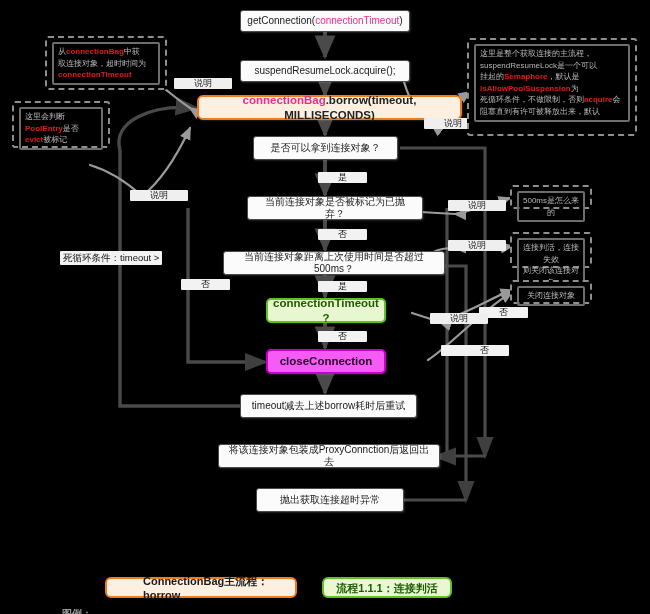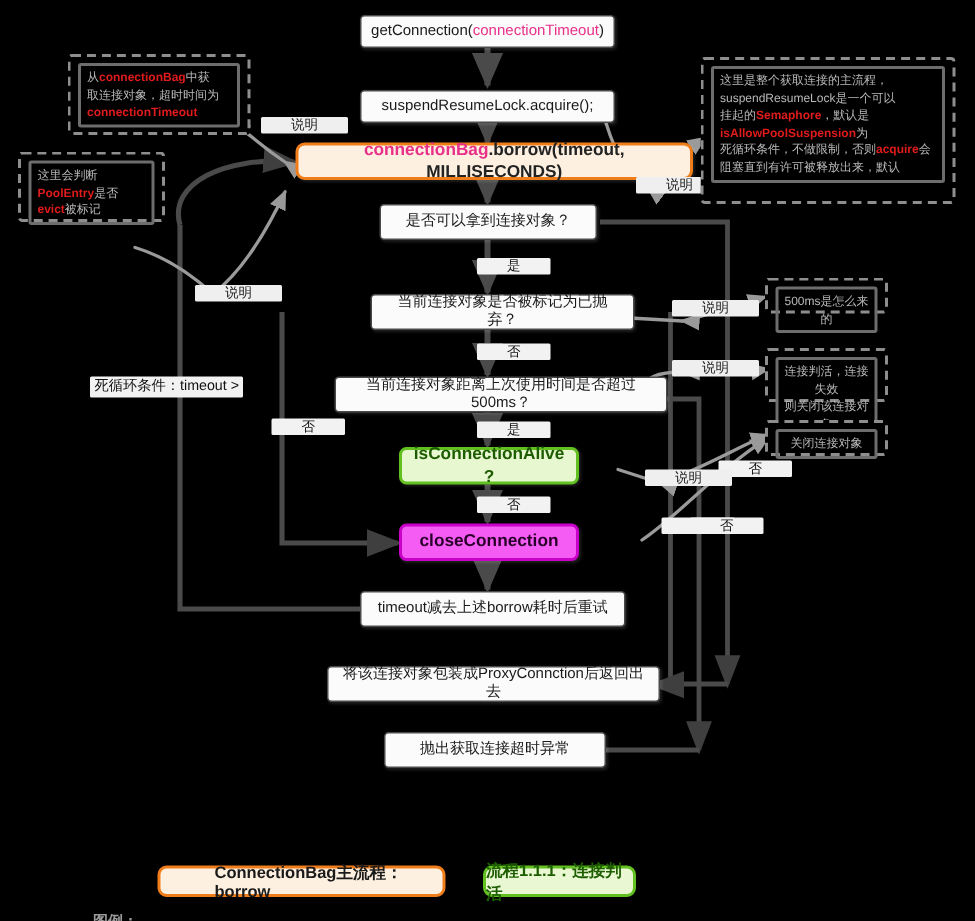--- a/index.html
+++ b/index.html
@@ -120,21 +120,21 @@
 
   <div class="node plain" style="left:247px;top:196px;width:176px;height:24px;">
     <span>当前连接对象是否被标记为已抛弃？</span>
   </div>
 
   <div class="node plain" style="left:223px;top:251px;width:222px;height:24px;">
     <span>当前连接对象距离上次使用时间是否超过500ms？</span>
   </div>
 
   <div class="node green" style="left:266px;top:298px;width:120px;height:25px;">
-    <span>isConnectionAlive ?</span>
+    <span>connectionTimeout ?</span>
   </div>
 
   <div class="node magenta" style="left:266px;top:349px;width:120px;height:25px;">
     <span>closeConnection</span>
   </div>
 
   <div class="node plain" style="left:240px;top:394px;width:177px;height:24px;">
     <span>timeout减去上述borrow耗时后重试</span>
   </div>
 
@@ -205,21 +205,21 @@
   <div class="annot" style="left:510px;top:280px;width:82px;height:24px;text-align:center;">
     <div class="inner">关闭连接对象</div>
   </div>
 
   <div class="legend-title" style="left:62px;top:584px;">图例：</div>
 
   <div class="legendbox orange" style="left:105px;top:577px;width:192px;height:21px;">
     <span>ConnectionBag主流程：borrow</span>
   </div>
 
-  <div class="legendbox green" style="left:322px;top:577px;width:102px;height:21px;">
+  <div class="legendbox green" style="left:322px;top:577px;width:130px;height:21px;align-items:flex-end;">
     <span>流程1.1.1：连接判活</span>
   </div>
 
   <div class="legendbox magenta" style="left:466px;top:577px;width:130px;height:21px;">
     <span>流程1.1.2：关闭连接对象</span>
   </div>
 
 </div>
 
 </body></html>

